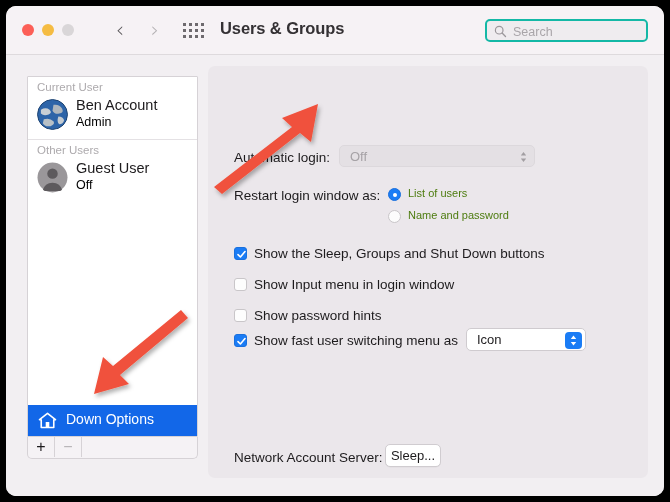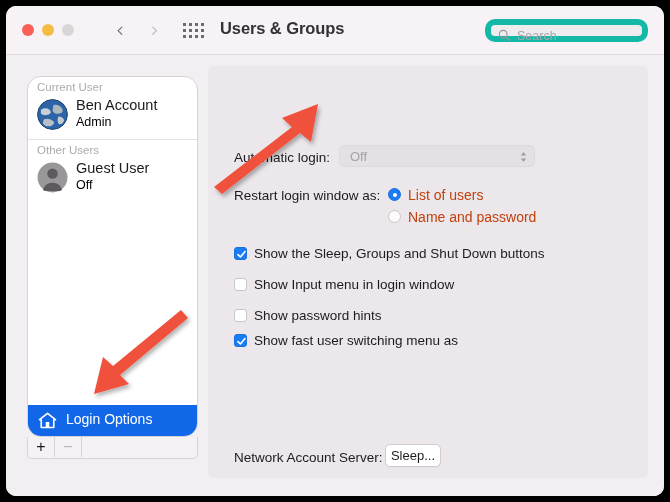--- a/index.html
+++ b/index.html
@@ -83,22 +83,22 @@
     font-weight: bold;
     color: #343134;
     letter-spacing: -0.1px;
   }
 
   #searchbox {
     position: absolute;
     right: 16px; top: 13px;
     width: 163px; height: 23px;
     background: #efecef;
-    border: 6px solid #14b8a6;
-    border-radius: 10px;
+    border: 2px solid #14b8a6;
+    border-radius: 5px;
     box-sizing: border-box;
   }
   #search-icon {
     position: absolute;
     left: 7px; top: 4px;
     width: 13px; height: 13px;
   }
   #search-input-text {
     position: absolute;
     left: 26px; top: 4px;
@@ -114,21 +114,21 @@
     background: #f2eff2;
   }
 
   
   #sidebar {
     position: absolute;
     left: 21px; top: 21px;
     width: 171px; height: 361px;
     background: #ffffff;
     border: 1px solid #d6d2d6;
-    border-radius: 14px;
+    border-radius: 1px;
     box-sizing: border-box;
     overflow: hidden;
   }
   .group-header {
     font-size: 11.5px;
     color: #adaaad;
     padding: 4px 0 2px 9px;
   }
   .sep {
     height: 1px;
@@ -263,22 +263,22 @@
     border-radius: 50%;
     background: #fff;
   }
   .radio.off {
     background: #fcfcfc;
     border: 1px solid #c9c6c9;
   }
   .radio-label {
     position: absolute;
     left: 20px; top: 0;
-    font-size: 14px;
-    color: #c2410c;
+    font-size: 11px;
+    color: #4d7c0f;
     white-space: nowrap;
   }
 
   
   .cb-row { position: absolute; left: 26px; }
   .cb {
     position: absolute;
     left: 0; top: 1px;
     width: 13px; height: 13px;
     border-radius: 3px;
@@ -438,21 +438,21 @@
         </div>
         <div class="user-name">Guest User</div>
         <div class="user-sub">Off</div>
       </div>
 
       <div id="login-options-row">
         <svg id="home-icon" viewBox="0 0 20 20">
           <path d="M10 2.4 L18.4 9.2 L16.6 9.2 L16.6 17.4 L3.4 17.4 L3.4 9.2 L1.6 9.2 Z" fill="none" stroke="#ffffff" stroke-width="1.7" stroke-linejoin="round"></path>
           <rect x="8.1" y="11.6" width="3.8" height="5.8" fill="#ffffff"></rect>
         </svg>
-        <div id="login-options-label">Login Options</div>
+        <div id="login-options-label">Down Options</div>
       </div>
     </div>
 
     <div id="sb-footer">
       <div class="sbbtn" id="sb-add">+</div>
       <div class="sbbtn" id="sb-remove">−</div>
     </div>
 
     <div id="panel">
 
@@ -497,20 +497,29 @@
 
       <div class="cb-row" style="top:267px;">
         <div class="cb on">
           <svg class="cb-check" viewBox="0 0 9 9">
             <path d="M1 4.6 L3.4 7 L8 1.6" fill="none" stroke="#ffffff" stroke-width="1.6" stroke-linecap="round" stroke-linejoin="round"></path>
           </svg>
         </div>
         <div class="cb-label">Show fast user switching menu as</div>
       </div>
 
+      <div id="fus-popup">
+        <div id="fus-value">Icon</div>
+        <div id="fus-chev-box">
+          <svg viewBox="0 0 17 17" width="17" height="17">
+            <path d="M8.5 3.6 L11.2 7 L5.8 7 Z" fill="#ffffff"></path>
+            <path d="M8.5 13.4 L11.2 10 L5.8 10 Z" fill="#ffffff"></path>
+          </svg>
+        </div>
+      </div>
 
 
       <div class="lbl" id="network-label">Network Account Server:</div>
       <div class="pushbtn" id="join-button">Sleep...</div>
     </div>
 
     <div id="bottombar">
       
       
       

